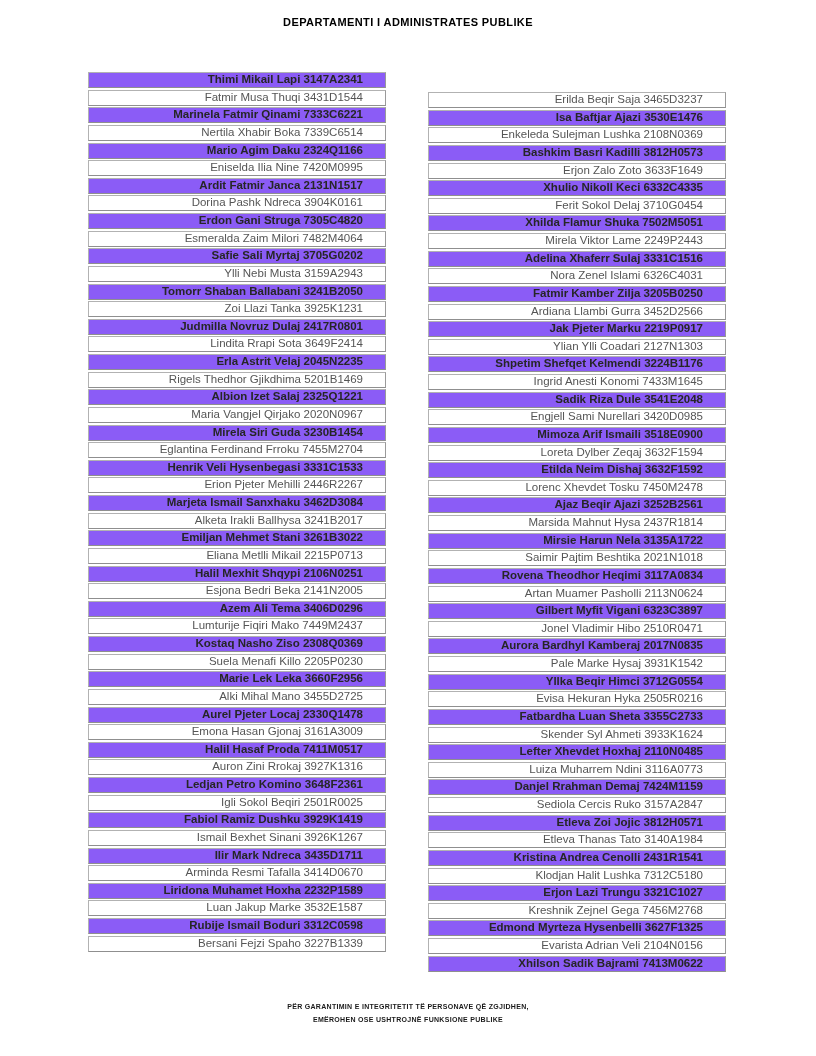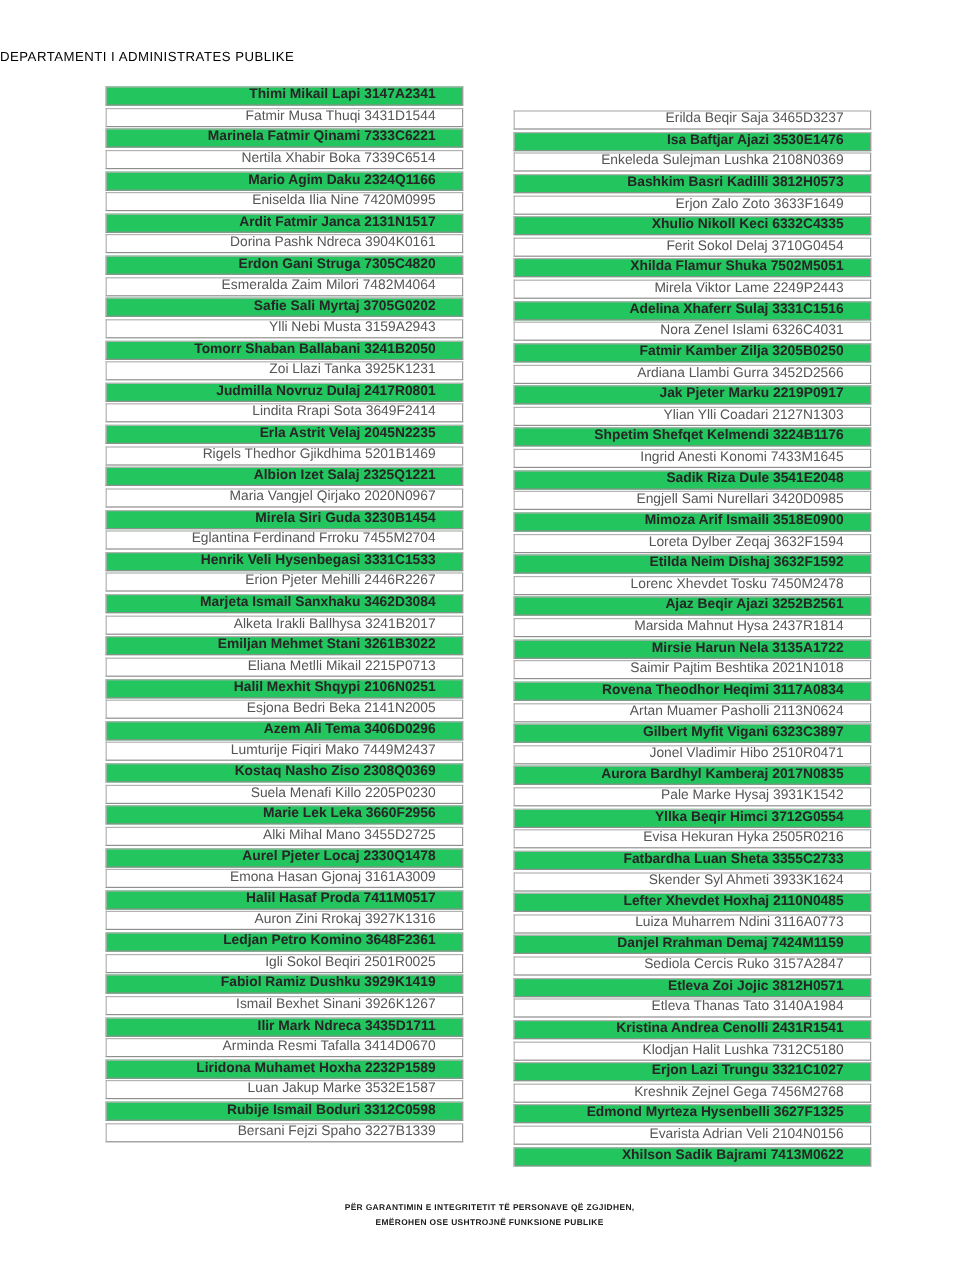--- a/index.html
+++ b/index.html
@@ -4,22 +4,23 @@
 <style>
   html, body { margin: 0; padding: 0; }
   body {
     width: 816px; height: 1056px;
     background: #ffffff;
     font-family: "Liberation Sans", sans-serif;
     position: relative;
     overflow: hidden;
   }
   .page-title {
-    position: absolute; top: 42px; left: 0; width: 100%;
-    font-size: 11px; font-weight: normal; color: #000;
+    position: absolute; top: 16px; left: 0; width: 100%;
+    text-align: center;
+    font-size: 11px; font-weight: bold; color: #000;
     letter-spacing: 0.4px;
   }
   .col {
     position: absolute; top: 72px; width: 298px;
   }
   .col-left  { left: 88px; }
   .col-right { left: 428px; margin-top: 20px; }
   .cell {
     box-sizing: border-box;
     height: 16px;
@@ -30,21 +31,21 @@
     background: #ffffff;
     font-size: 11.5px;
     line-height: 13.5px;
     text-align: right;
     padding-right: 22px;
     color: #555555;
     white-space: nowrap;
     overflow: hidden;
   }
   .cell.em {
-    background: #22c55e;
+    background: #8b5cf6;
     font-weight: bold;
     color: #262626;
   }
   .footer {
     position: absolute; top: 1000px; left: 0; width: 100%;
     text-align: center;
     font-size: 7px; font-weight: bold; color: #1a1a1a;
     line-height: 13px;
     letter-spacing: 0.3px;
   }

